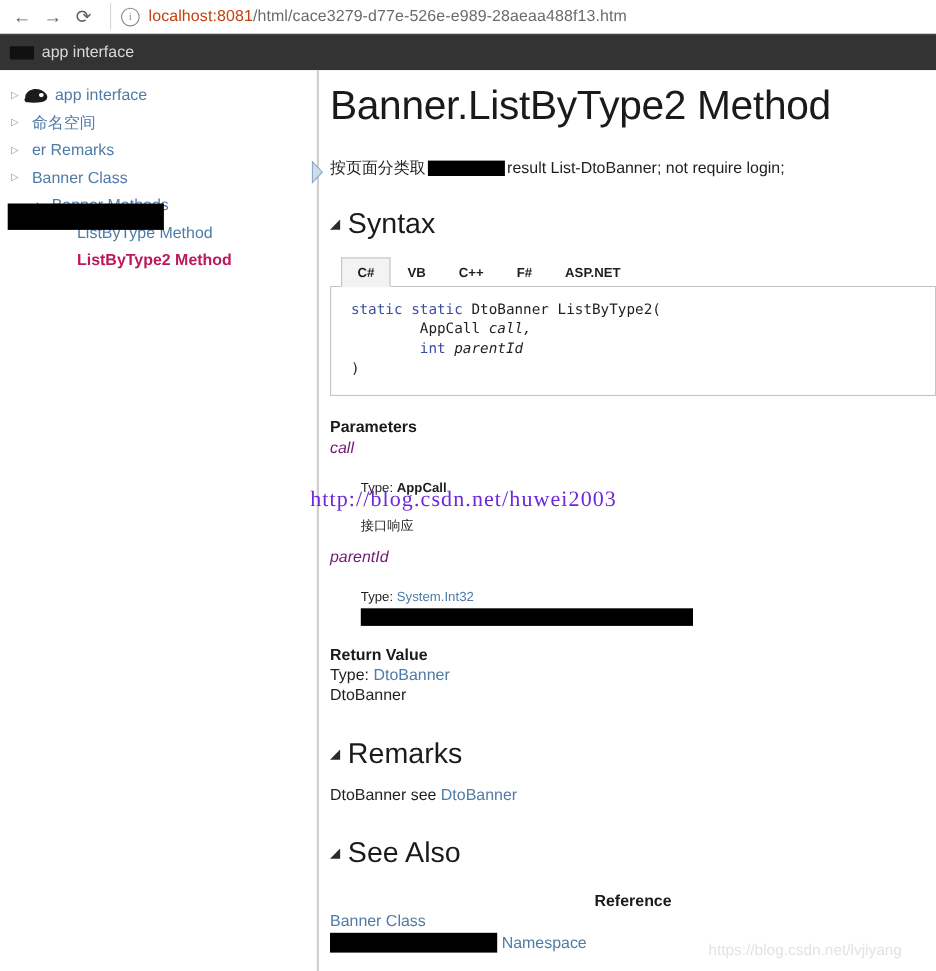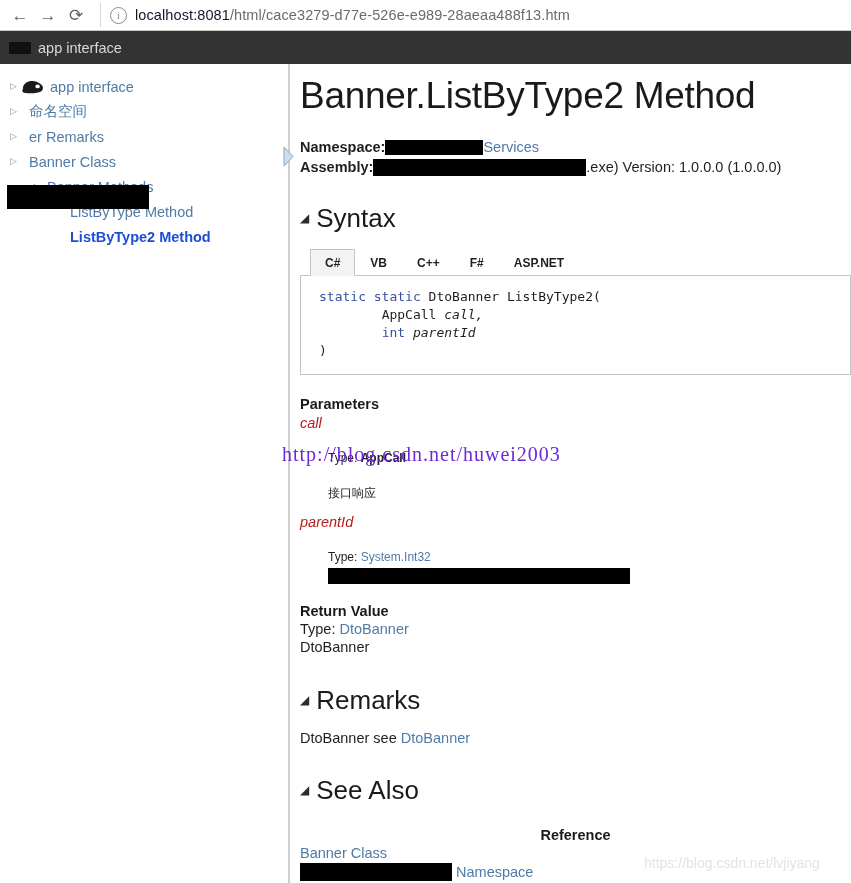--- a/index.html
+++ b/index.html
@@ -47,21 +47,21 @@
     display: flex; align-items: center; justify-content: center;
     margin-right: 8px;
     flex: 0 0 auto;
   }
   #url-text {
     font-size: 14.5px;
     color: #6b6b6b;
     white-space: nowrap;
     letter-spacing: 0.1px;
   }
-  #url-text .host { color: #0f172a; }
+  #url-text .host { color: #c2410c; }
 
   
   #app-header {
     position: absolute; left: 0; top: 31px;
     width: 851px; height: 33px;
     background: #333333;
     display: flex; align-items: center;
   }
   #app-logo {
     width: 22px; height: 12px;
@@ -102,21 +102,21 @@
     width: 15px; flex: 0 0 15px;
     color: #909090;
     font-size: 9px;
     line-height: 1;
     text-align: center;
     user-select: none;
   }
   .toc-expander.open { color: #3a3a3a; font-size: 8px; }
   .toc-expander.blank { color: transparent; }
   .toc-label { color: #4f7ba6; }
-  .toc-label.current { color: #1d4ed8; font-weight: bold; }
+  .toc-label.current { color: #be185d; font-weight: bold; }
   .toc-label.cjk { font-family: "DejaVu Sans", sans-serif; }
 
   .cloud-icon {
     width: 23px; height: 14px;
     margin-right: 6px;
     flex: 0 0 auto;
     display: block;
   }
 
   
@@ -244,21 +244,21 @@
   
   .sub-head {
     font-size: 14.5px;
     font-weight: bold;
     color: #1a1a1a;
     margin-top: 21px;
   }
   .param-name {
     font-size: 14.5px;
     font-style: italic;
-    color: #b91c1c;
+    color: #701a75;
     margin-top: 3px;
   }
   .param-detail {
     font-size: 12px;
     color: #1f1f1f;
     margin-left: 28px;
     margin-top: 20px;
   }
   .param-detail .strong { font-weight: bold; }
   .link { color: #4f7ba6; }
@@ -366,29 +366,24 @@
 
   <div id="splitter"></div>
   <svg id="splitter-handle" viewBox="0 0 13 21">
     <path d="M1,1 L10,10.5 L1,20 Z" fill="#cfdcea" stroke="#8aa7c4" stroke-width="1"></path>
   </svg>
 
   <div id="doc-pane">
 
     <h1 id="page-title">Banner.ListByType2 Method</h1>
 
-
-    <div class="meta-block">
-      <div>
-        <span class="meta-label">Namespace:</span><span class="redact redact-ns"></span><span class="meta-link">Services</span>
-      </div>
-      <div>
-        <span class="meta-label">Assembly:</span><span class="redact redact-asm"></span><span>.exe) Version: 1.0.0.0 (1.0.0.0)</span>
-      </div>
-    </div>
+    <div class="summary-line">
+      <span class="cjk">按页面分类取</span><span class="redact redact-inline-sum"></span><span>result List-DtoBanner; not require login;</span>
+    </div>
+
 
     
     <div class="section-head">
       <span class="section-caret">◢</span>
       <span>Syntax</span>
     </div>
 
     <div id="syntax-box">
       <div class="tabstrip">
         <div class="tab active">C#</div>

